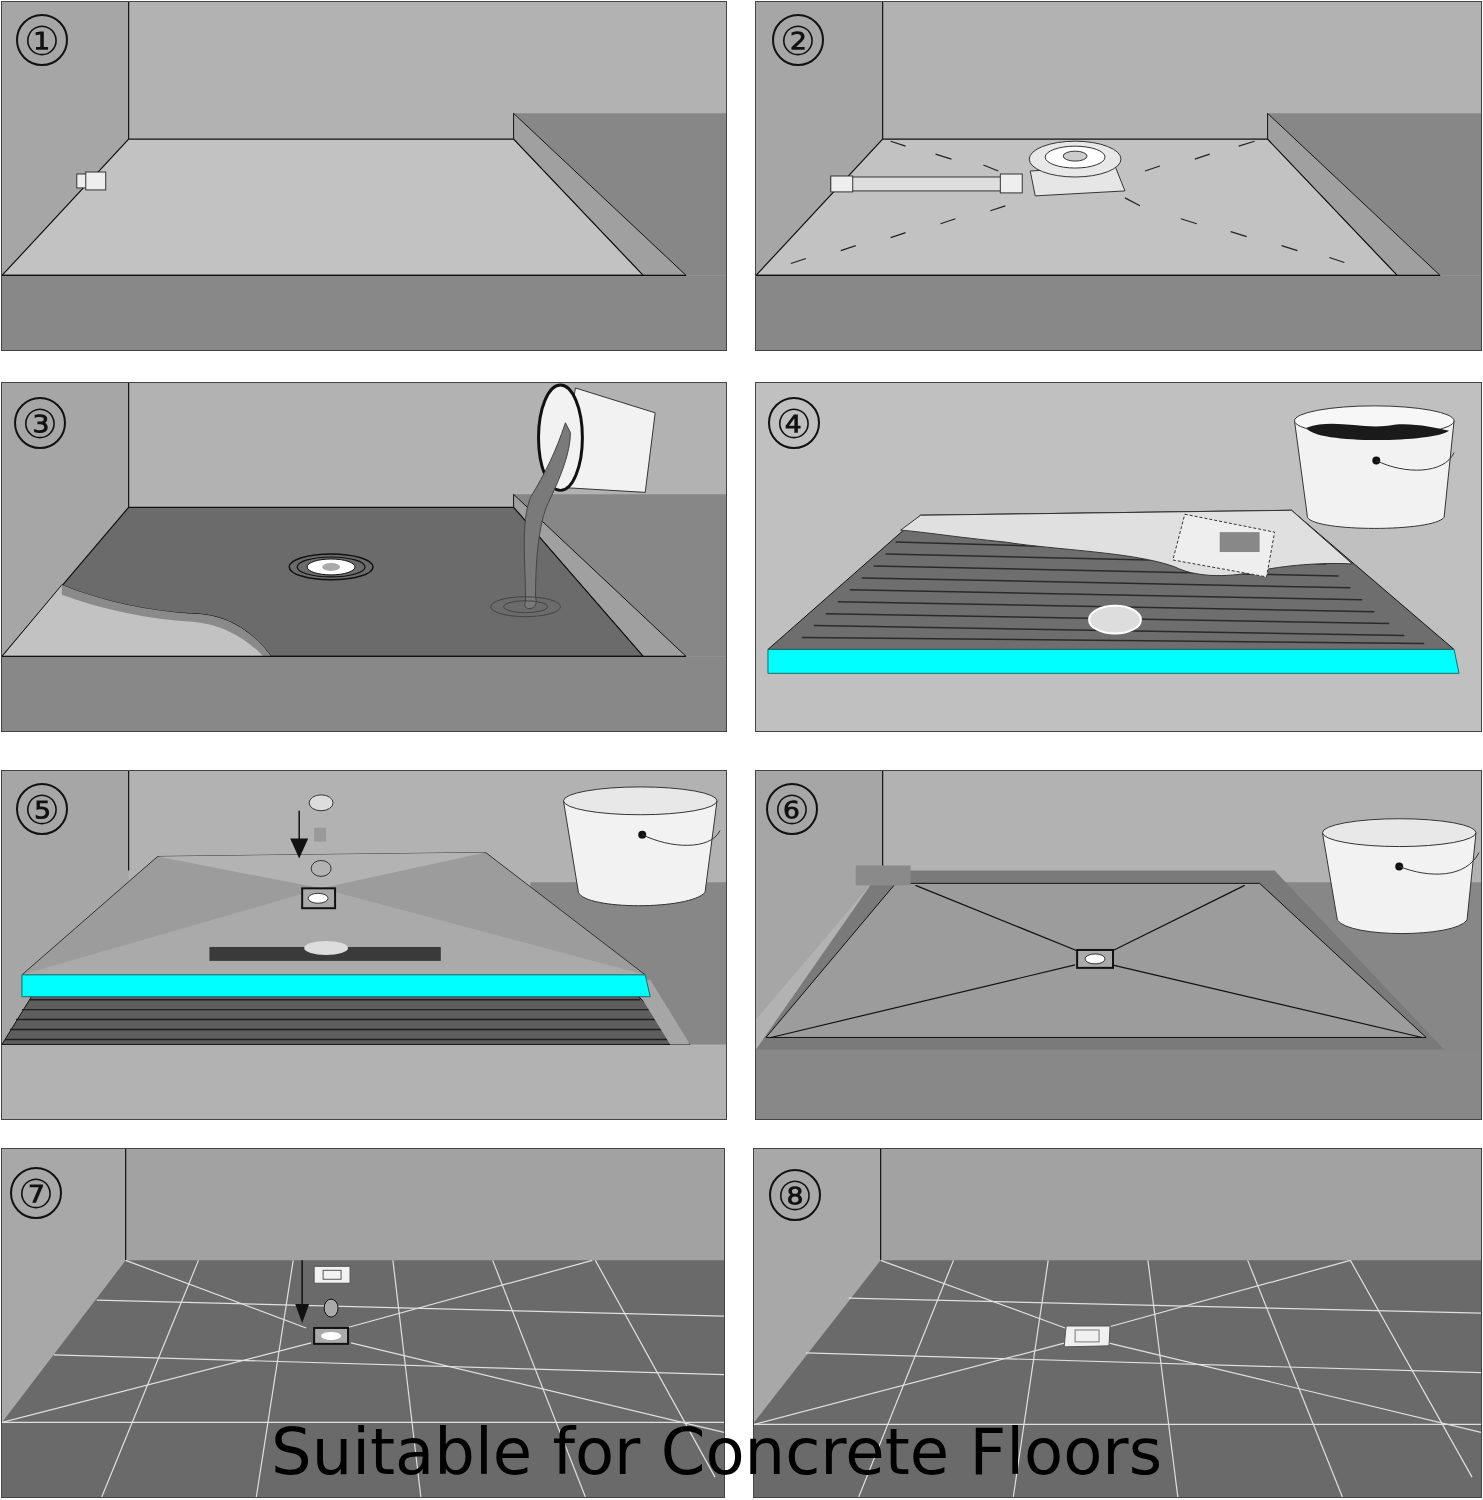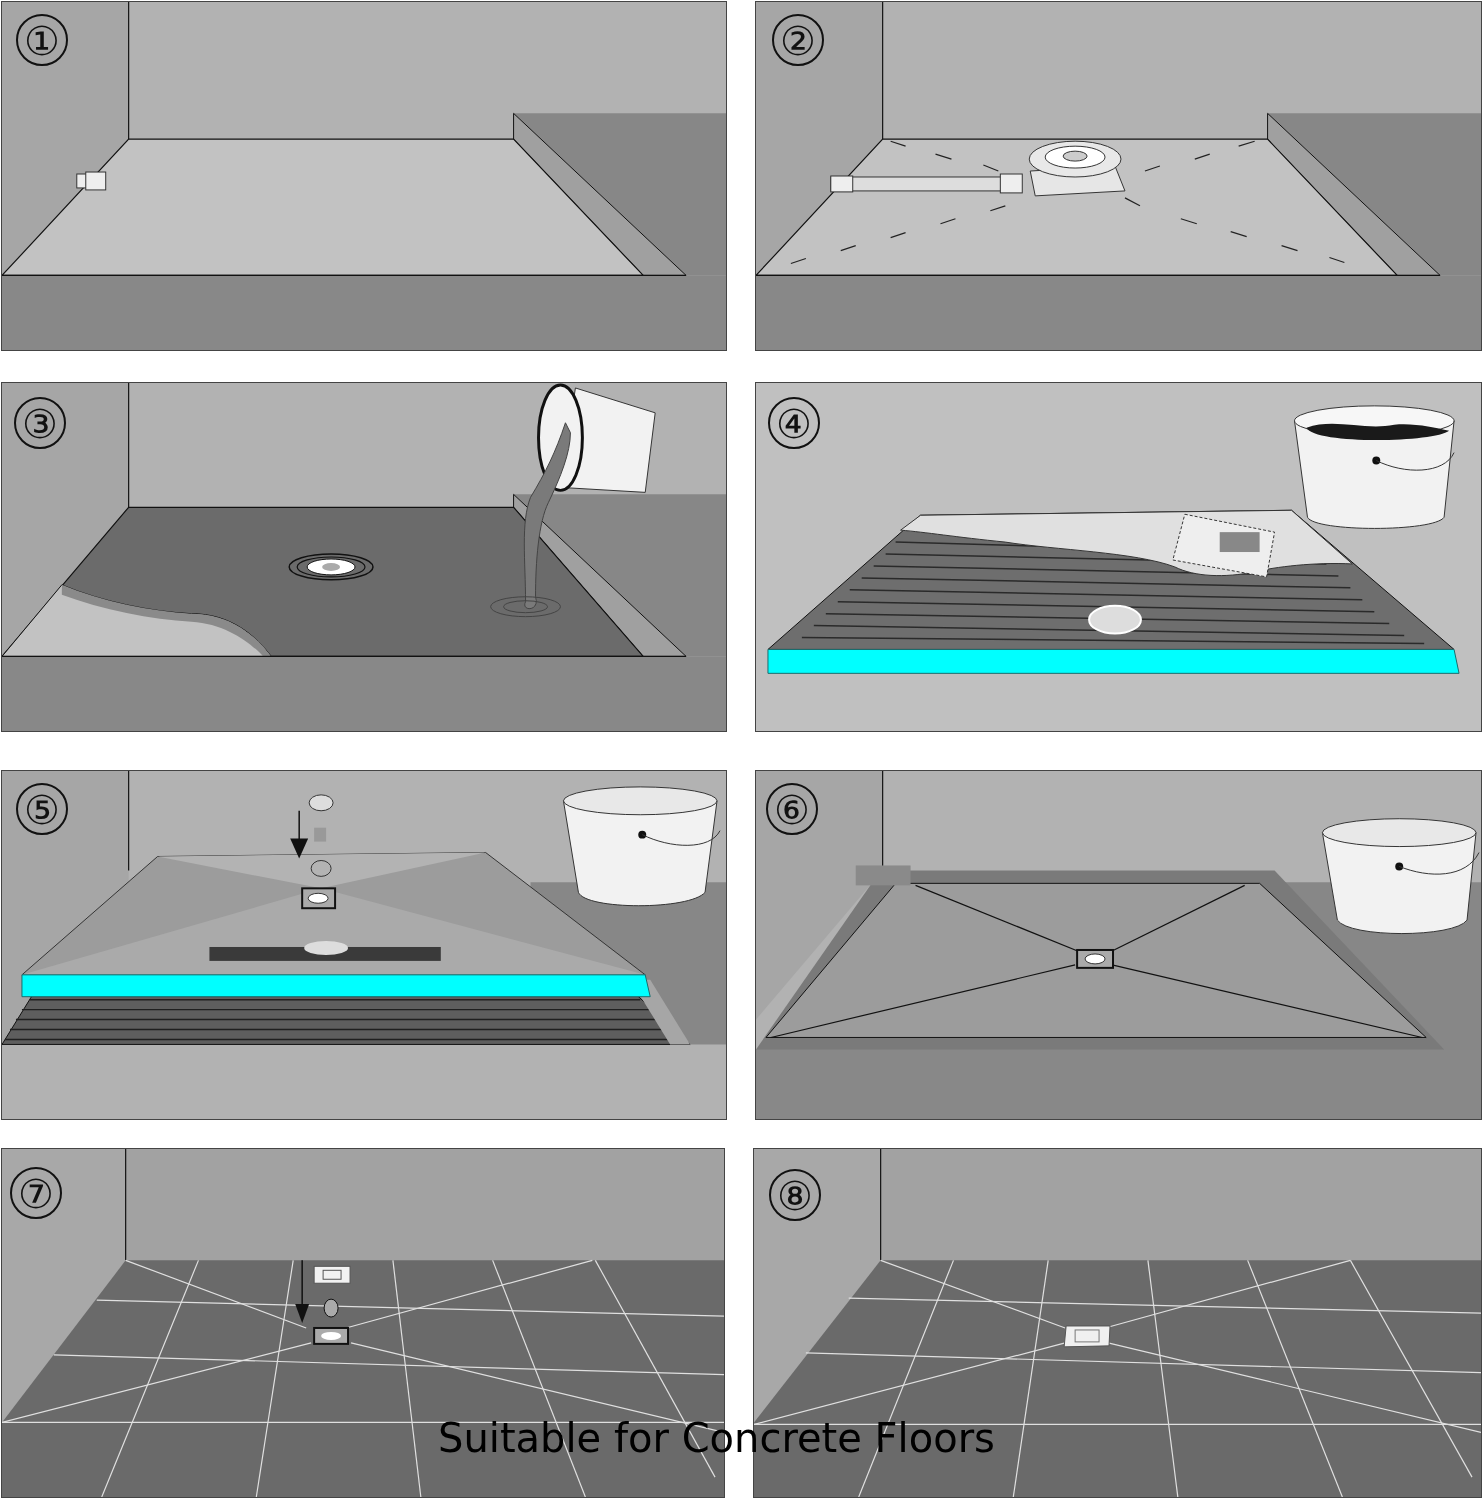--- a/index.html
+++ b/index.html
@@ -6,21 +6,21 @@
   body { width: 1483px; height: 1500px; position: relative; overflow: hidden; font-family: "DejaVu Sans", sans-serif; }
   .panel { position: absolute; border: 1.5px solid #444; box-sizing: border-box; overflow: hidden; }
   .panel svg { position: absolute; left: 0; top: 0; width: 100%; height: 100%; }
   .step-num {
     position: absolute; width: 52px; height: 52px; border: 2px solid #111; border-radius: 50%;
     font-family: "DejaVu Serif", serif; font-size: 40px; line-height: 50px; text-align: center; color: #111;
     box-sizing: border-box;
   }
   .caption {
     position: absolute; left: 0; width: 1433px; top: 1415px; text-align: center;
-    font-family: "DejaVu Sans", sans-serif; font-size: 40px; color: #000; letter-spacing: 0px;
+    font-family: "DejaVu Sans", sans-serif; font-size: 64px; color: #000; letter-spacing: 0px;
     white-space: nowrap;
   }
 </style>
 </head>
 <body>
 
 <div class="panel" style="left:1px;top:1px;width:726px;height:350px;">
   <svg viewBox="0 0 726 350" preserveAspectRatio="none">
     <rect x="0" y="0" width="726" height="350" fill="#b2b2b2"></rect>
     <polygon points="0,0 127,0 127,138 0,275" fill="#a6a6a6"></polygon>

